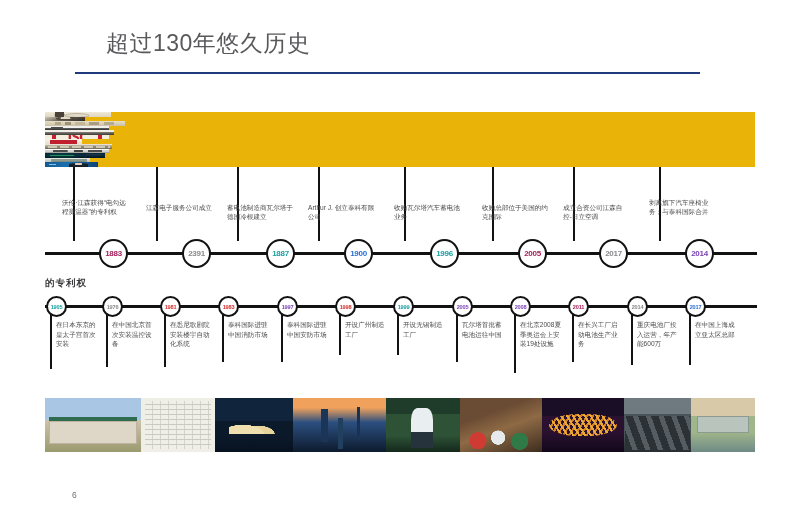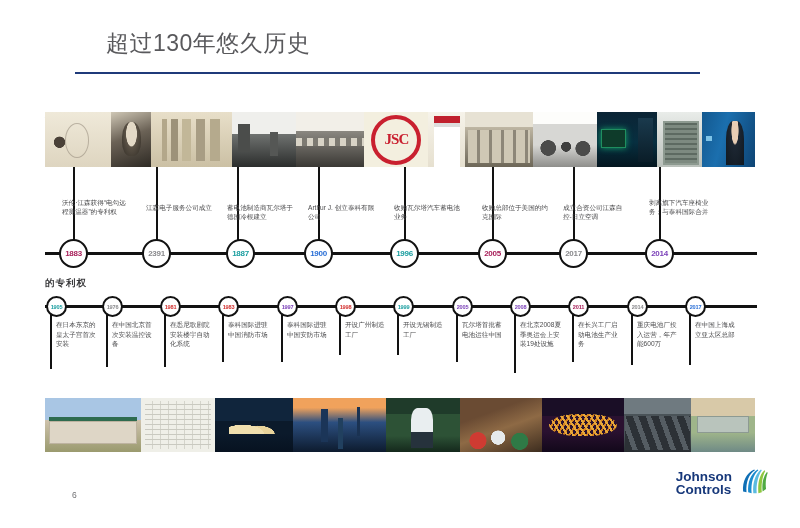--- a/index.html
+++ b/index.html
@@ -27,21 +27,21 @@
   .section-head{
     position:absolute;font-size:9.5px;color:#3a3a3c;font-weight:bold;
     letter-spacing:1px;
   }
   #head-global{left:45px;top:112px;}
   #head-apac{left:45px;top:277px;}
 
   
   #global-strip{
     position:absolute;left:45px;top:112px;width:710px;height:55px;
-    display:flex;overflow:hidden;background:#ef4444;
+    display:flex;overflow:hidden;background:#eab308;flex-direction:column;
   }
   #global-strip .ph{height:100%;position:relative;overflow:hidden;}
 
   
   .p-patent{background:
     radial-gradient(circle at 22% 55%,#4a4138 0 9%,transparent 10%),
     linear-gradient(180deg,#efe9d9,#ded5c0);}
   .p-patent:after{content:"";position:absolute;left:30%;top:20%;width:34%;height:60%;
     border:1px solid #9a9080;border-radius:50%;opacity:.6;}
   .p-portrait{background:linear-gradient(160deg,#cfc7b5 0%,#6b6256 45%,#2e2a24 100%);}
@@ -97,21 +97,21 @@
 
   
   #global-axis{
     position:absolute;left:45px;top:252px;width:712px;height:3px;background:#121212;
   }
   .g-node{
     position:absolute;top:239px;width:29px;height:29px;border-radius:50%;
     background:#fff;border:2.5px solid #121212;
     display:flex;align-items:center;justify-content:center;
     font-size:8px;font-weight:bold;letter-spacing:-.3px;
-    box-sizing:border-box;z-index:3;
+    box-sizing:border-box;z-index:3;margin-left:40px;
   }
   .g-stem{position:absolute;width:2px;background:#121212;z-index:2;}
   .g-label{
     position:absolute;font-size:6.6px;line-height:9.2px;color:#4c4c4e;
     width:68px;z-index:2;
   }
 
   
   #apac-axis{
     position:absolute;left:45px;top:305px;width:712px;height:2.5px;background:#121212;
@@ -294,31 +294,14 @@
     <div class="ph b-kl" style="width:13.0%"></div>
     <div class="ph b-worker" style="width:10.5%"></div>
     <div class="ph b-kids" style="width:11.5%"></div>
     <div class="ph b-birdnest" style="width:11.5%"></div>
     <div class="ph b-battery" style="width:9.5%"></div>
     <div class="ph b-campus" style="width:9.0%"></div>
   </div>
 
   <div id="page-num">6</div>
 
-  <div id="logo">
-    <div id="logo-text">
-      <span>Johnson</span>
-      <span>Controls</span>
-    </div>
-    <div id="logo-mark">
-      <svg viewBox="0 0 40 40" width="34" height="34" aria-hidden="true">
-        <g>
-          <path d="M19 4 C10 8 5 18 6 30 L10 31 C9 19 13 9 20 5 Z" fill="#0f6fb5"></path>
-          <path d="M23 4 C15 9 11 19 12 31 L16 32 C15 20 18 10 24 5 Z" fill="#1b8ccf"></path>
-          <path d="M27 4 C20 10 17 20 18 32 L22 32 C21 21 24 11 28 5 Z" fill="#5bbbe0"></path>
-          <path d="M31 5 C25 11 23 21 24 32 L28 31 C27 21 29 12 32 6 Z" fill="#8ec63f"></path>
-          <path d="M34 7 C29 13 28 22 29 30 L33 27 C32 20 33 13 35 8 Z" fill="#4faa43"></path>
-        </g>
-      </svg>
-    </div>
-  </div>
 
 </div>
 
 </body></html>

